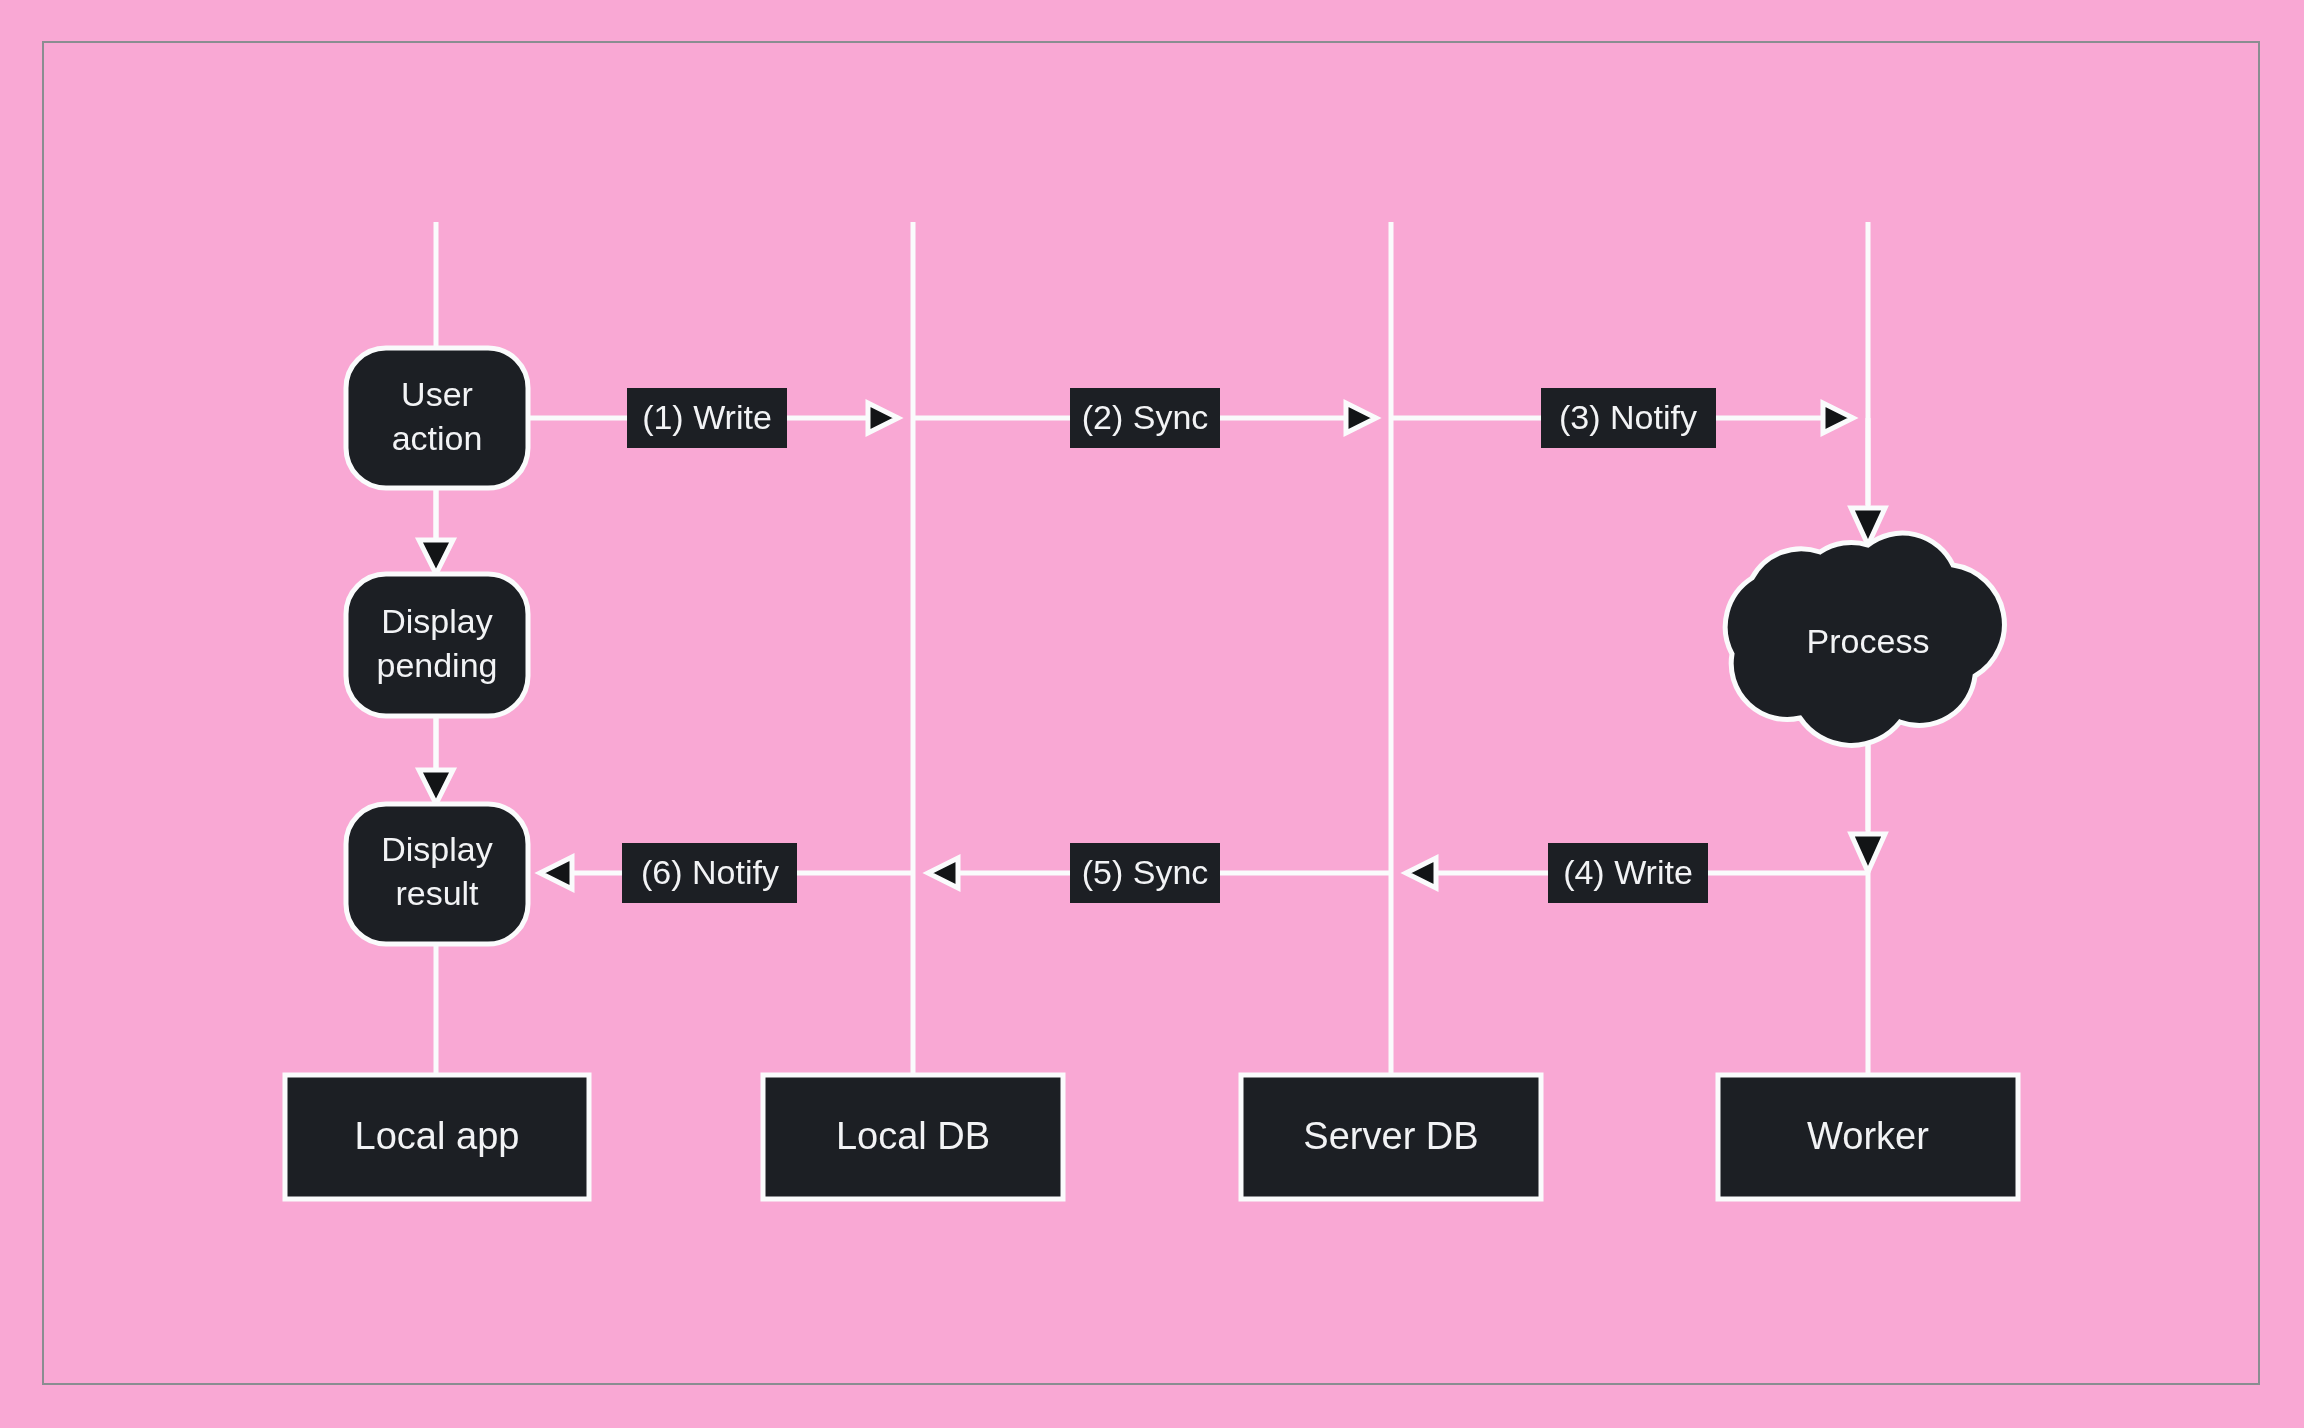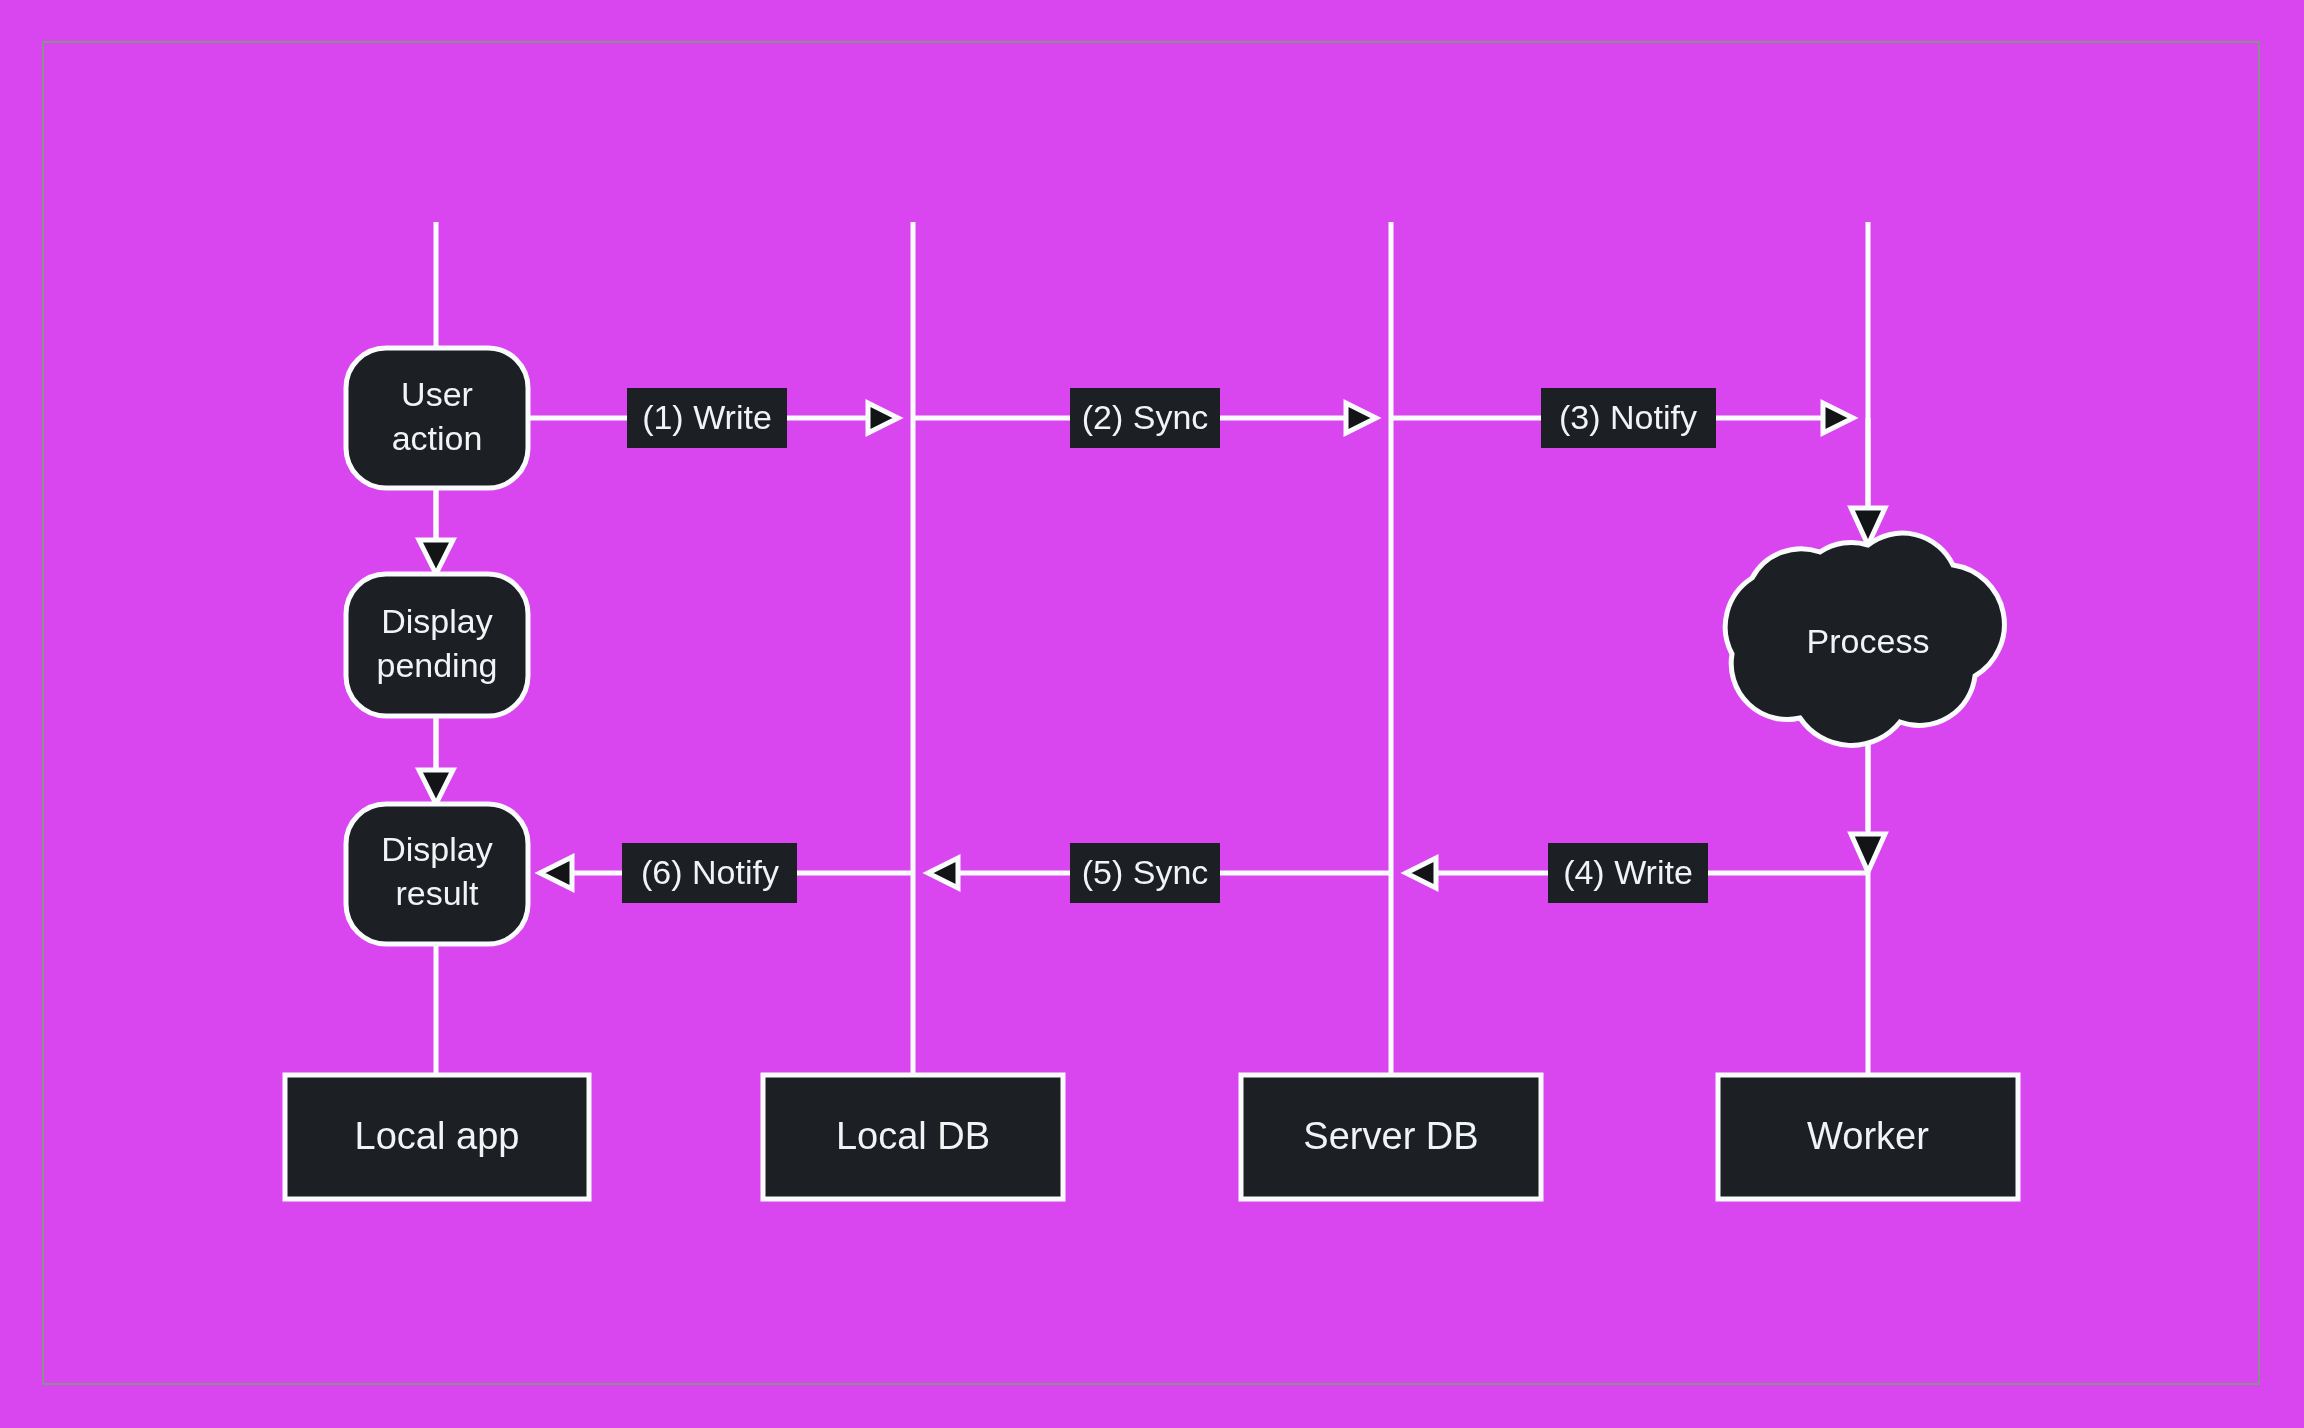--- a/index.html
+++ b/index.html
@@ -11,21 +11,21 @@
   body {
     width: 2304px;
     height: 1428px;
     font-family: "Liberation Sans", sans-serif;
     overflow: hidden;
   }
   #canvas {
     position: relative;
     width: 2304px;
     height: 1428px;
-    background: #d946ef;
+    background: #f9a8d4;
   }
   #frame {
     position: absolute;
     left: 42px;
     top: 41px;
     width: 2218px;
     height: 1344px;
     border: 2px solid #8a8d91;
     box-sizing: border-box;
   }

